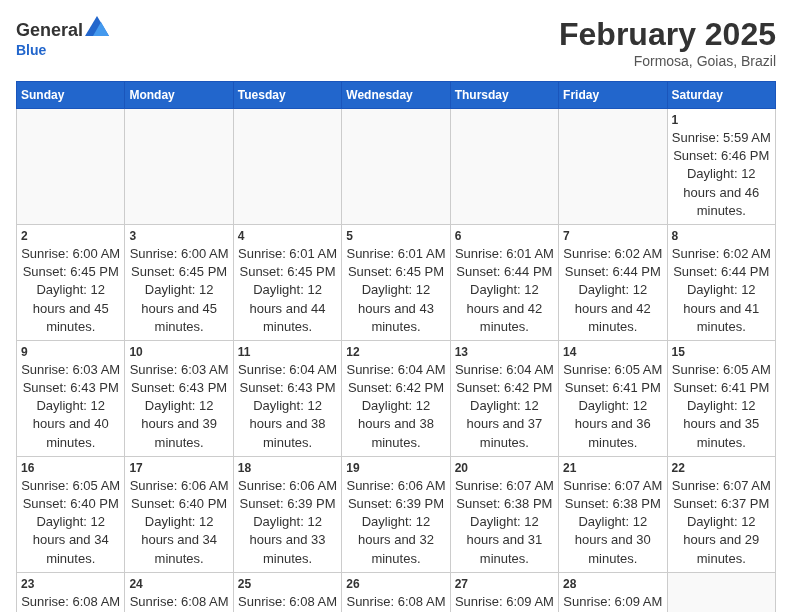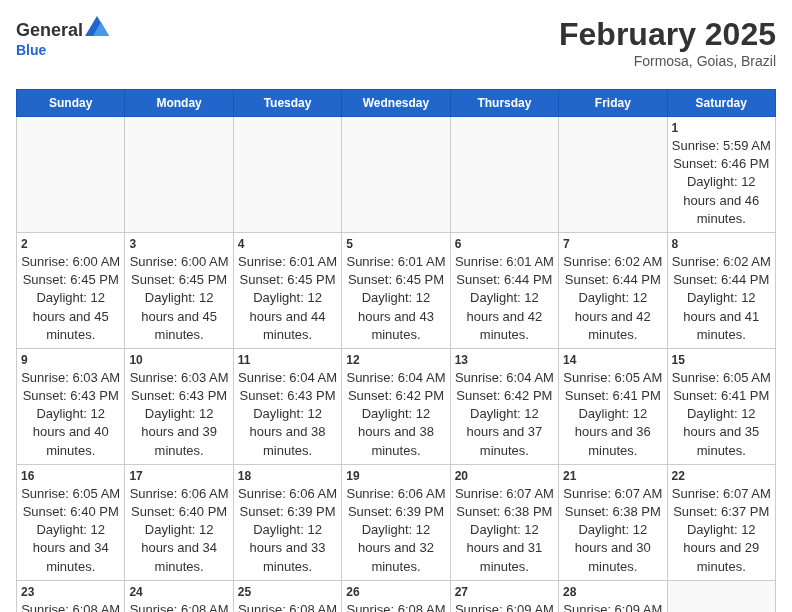--- a/index.html
+++ b/index.html
@@ -7,21 +7,21 @@
       font-family: Arial, sans-serif;
       background: #fff;
       width: 792px;
       min-height: 612px;
       padding: 16px;
     }
     .header {
       display: flex;
       justify-content: space-between;
       align-items: flex-start;
-      margin-bottom: 20px;
+      margin-bottom: 12px;
     }
     .logo {
       display: flex;
       align-items: center;
     }
     .logo-text-general {
       font-size: 18px;
       font-weight: bold;
       color: #333;
     }
@@ -51,21 +51,21 @@
     }
     table {
       width: 100%;
       border-collapse: collapse;
       font-size: 11px;
     }
     thead tr th {
       background-color: #2266cc;
       color: #fff;
       padding: 6px 4px;
-      text-align: center;
+      text-align: left;
       font-size: 12px;
       border: 1px solid #1a55bb;
     }
     tbody tr td {
       border: 1px solid #ccc;
       vertical-align: top;
       padding: 4px;
       width: 14.28%;
       min-height: 80px;
       height: 80px;

